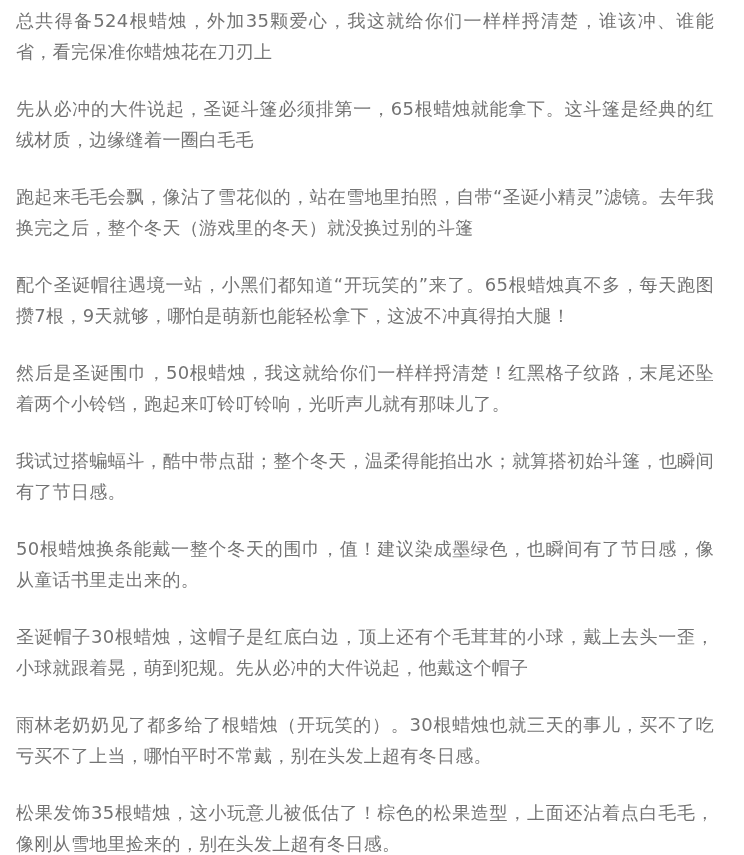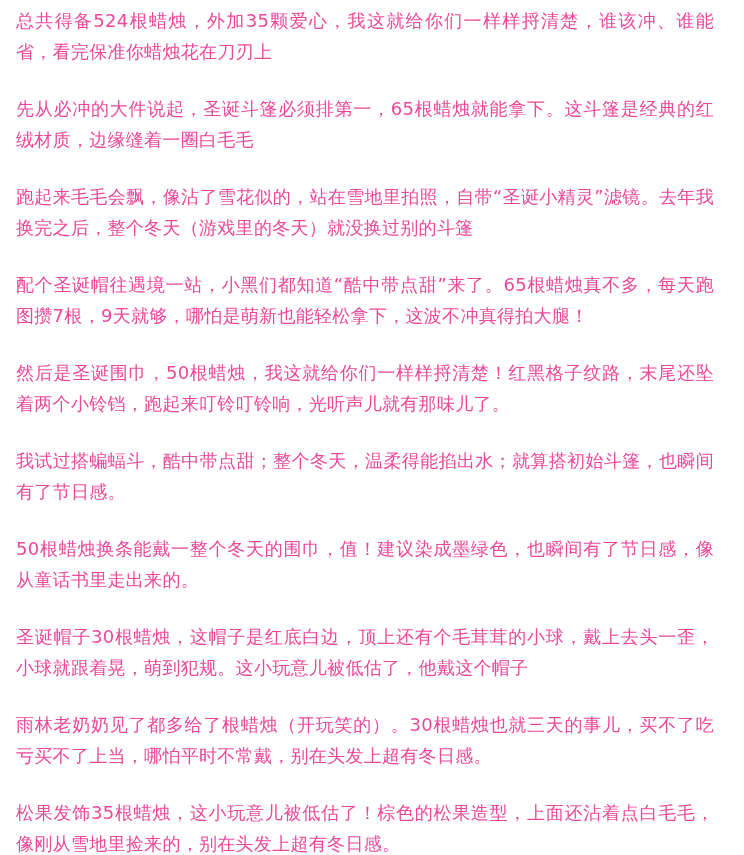--- a/index.html
+++ b/index.html
@@ -15,32 +15,32 @@
   }
   .article {
     padding: 6px 18px 0 16px;
     box-sizing: border-box;
     width: 744px;
   }
   .para {
     margin: 0 12px 27px 0;
     font-size: 18px;
     line-height: 30.5px;
-    color: #ec4899;
+    color: #737373;
     text-align: justify;
     letter-spacing: 0.3px;
   }
 </style>
 </head>
 <body>
 
 <div class="article">
   <p class="para">总共得备524根蜡烛，外加35颗爱心，我这就给你们一样样捋清楚，谁该冲、谁能省，看完保准你蜡烛花在刀刃上</p>
   <p class="para">先从必冲的大件说起，圣诞斗篷必须排第一，65根蜡烛就能拿下。这斗篷是经典的红绒材质，边缘缝着一圈白毛毛</p>
   <p class="para">跑起来毛毛会飘，像沾了雪花似的，站在雪地里拍照，自带“圣诞小精灵”滤镜。去年我换完之后，整个冬天（游戏里的冬天）就没换过别的斗篷</p>
-  <p class="para">配个圣诞帽往遇境一站，小黑们都知道“酷中带点甜”来了。65根蜡烛真不多，每天跑图攒7根，9天就够，哪怕是萌新也能轻松拿下，这波不冲真得拍大腿！</p>
+  <p class="para">配个圣诞帽往遇境一站，小黑们都知道“开玩笑的”来了。65根蜡烛真不多，每天跑图攒7根，9天就够，哪怕是萌新也能轻松拿下，这波不冲真得拍大腿！</p>
   <p class="para">然后是圣诞围巾，50根蜡烛，我这就给你们一样样捋清楚！红黑格子纹路，末尾还坠着两个小铃铛，跑起来叮铃叮铃响，光听声儿就有那味儿了。</p>
   <p class="para">我试过搭蝙蝠斗，酷中带点甜；整个冬天，温柔得能掐出水；就算搭初始斗篷，也瞬间有了节日感。</p>
   <p class="para">50根蜡烛换条能戴一整个冬天的围巾，值！建议染成墨绿色，也瞬间有了节日感，像从童话书里走出来的。</p>
-  <p class="para">圣诞帽子30根蜡烛，这帽子是红底白边，顶上还有个毛茸茸的小球，戴上去头一歪，小球就跟着晃，萌到犯规。这小玩意儿被低估了，他戴这个帽子</p>
+  <p class="para">圣诞帽子30根蜡烛，这帽子是红底白边，顶上还有个毛茸茸的小球，戴上去头一歪，小球就跟着晃，萌到犯规。先从必冲的大件说起，他戴这个帽子</p>
   <p class="para">雨林老奶奶见了都多给了根蜡烛（开玩笑的）。30根蜡烛也就三天的事儿，买不了吃亏买不了上当，哪怕平时不常戴，别在头发上超有冬日感。</p>
   <p class="para">松果发饰35根蜡烛，这小玩意儿被低估了！棕色的松果造型，上面还沾着点白毛毛，像刚从雪地里捡来的，别在头发上超有冬日感。</p>
 </div>
 
 </body></html>

